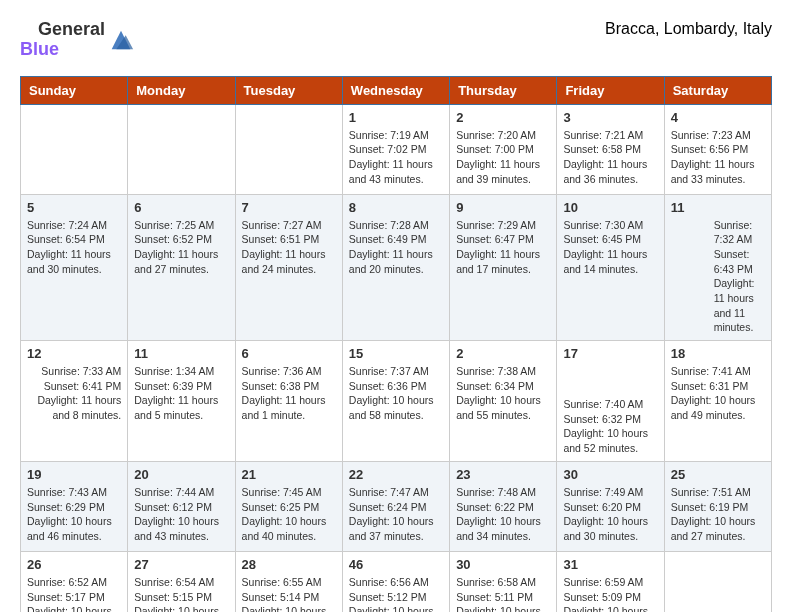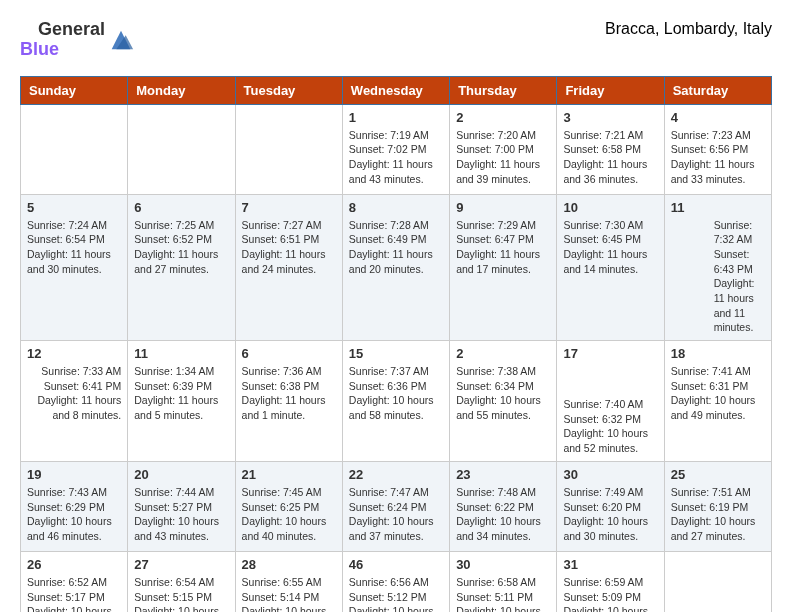--- a/index.html
+++ b/index.html
@@ -250,21 +250,21 @@
       <tr>
         <td>
           <div class="day-number">19</div>
           <div class="day-info" style="white-space: pre-line;">Sunrise: 7:43 AM
 Sunset: 6:29 PM
 Daylight: 10 hours and 46 minutes.</div>
         </td>
         <td>
           <div class="day-number">20</div>
           <div class="day-info" style="white-space: pre-line;">Sunrise: 7:44 AM
-Sunset: 5:27 PM
+Sunset: 6:12 PM
 Daylight: 10 hours and 43 minutes.</div>
         </td>
         <td>
           <div class="day-number">21</div>
           <div class="day-info" style="white-space: pre-line;">Sunrise: 7:45 AM
 Sunset: 6:25 PM
 Daylight: 10 hours and 40 minutes.</div>
         </td>
         <td>
           <div class="day-number">22</div>

